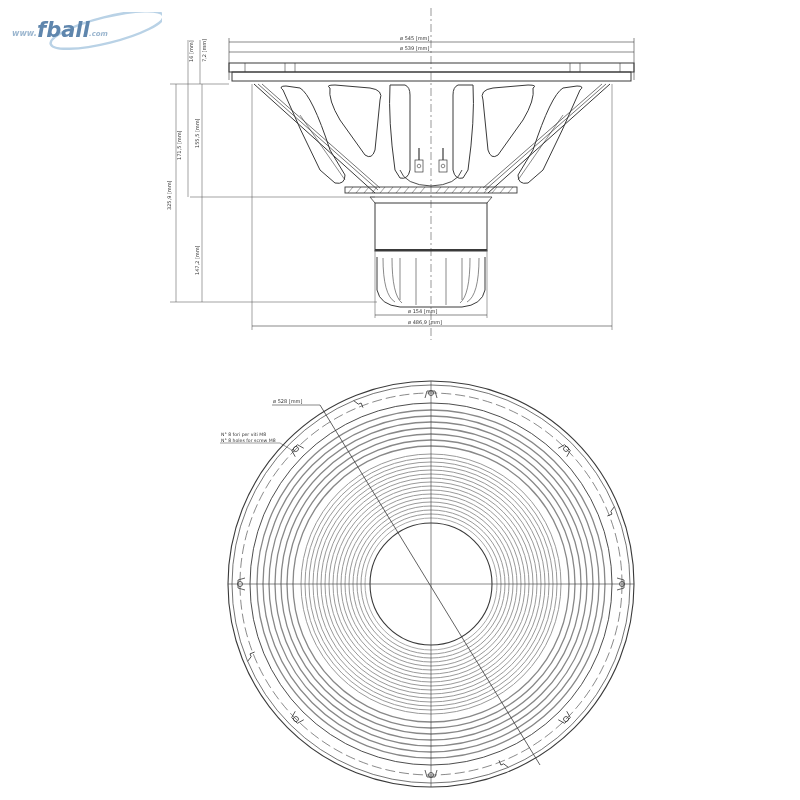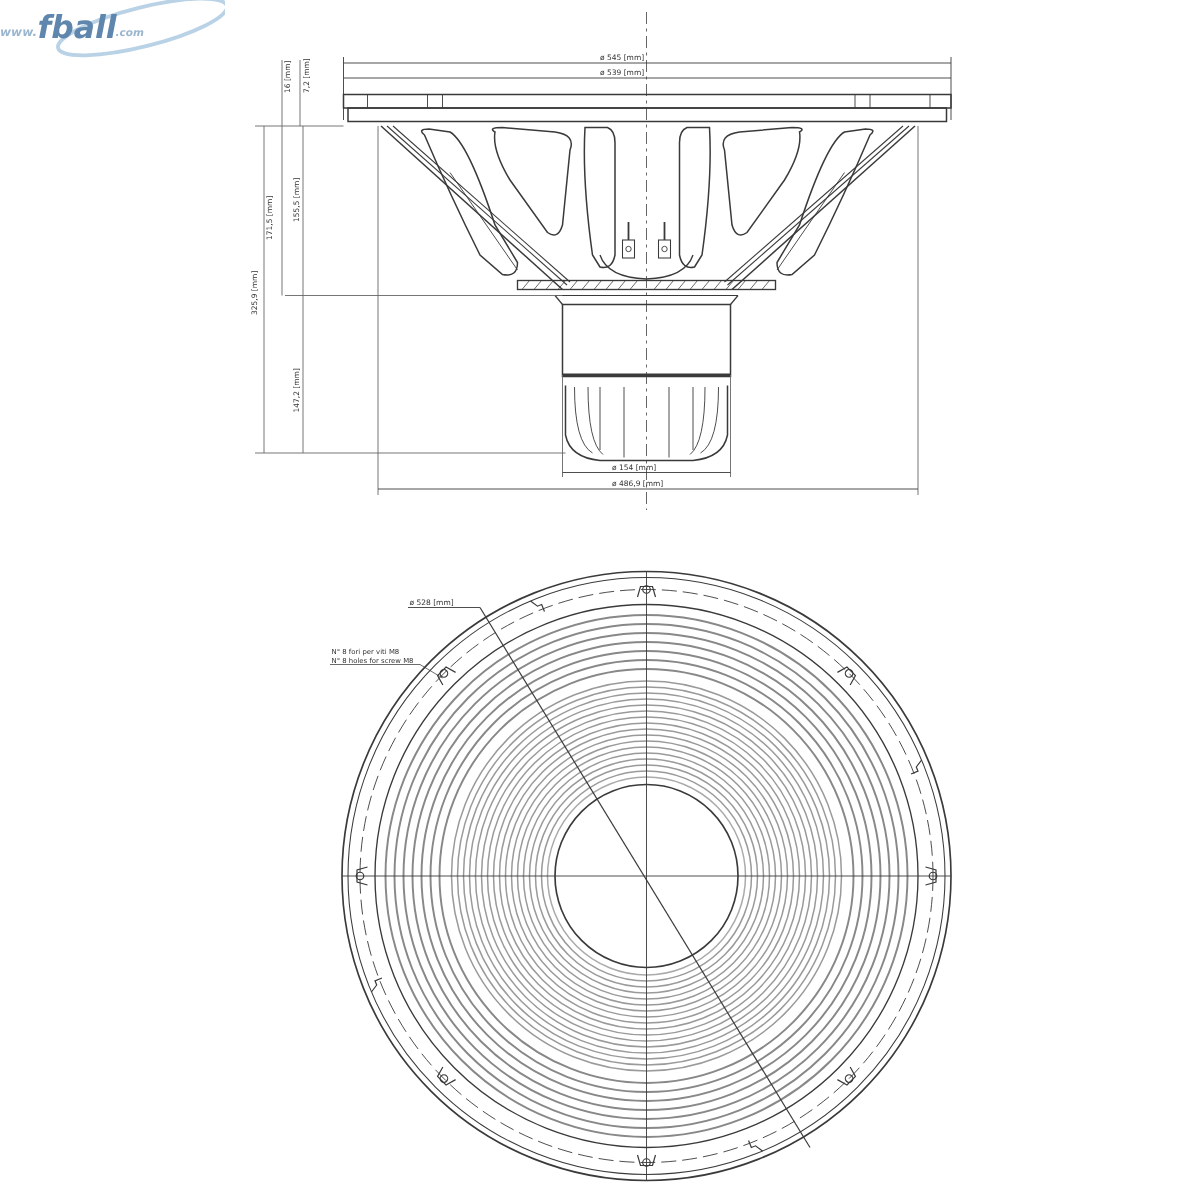--- a/index.html
+++ b/index.html
@@ -1,17 +1,17 @@
 <!DOCTYPE html>
 <html><head>
   <meta charset="utf-8">
   <style>
     html, body { margin: 0; padding: 0; background: #ffffff; }
     body { width: 800px; height: 800px; position: relative; overflow: hidden; font-family: "DejaVu Sans", sans-serif; }
-    .watermark { position: absolute; left: 0; top: 0; width: 150px; height: 45px; }
+    .watermark { position: absolute; left: 0; top: 12px; width: 150px; height: 45px; padding-left: 12px; }
     .watermark svg { width: 150px; height: 45px; }
     .drawing { position: absolute; left: 0; top: 0; width: 800px; height: 800px; }
     .dim-text { font-family: "DejaVu Sans", sans-serif; font-size: 5px; fill: #333; }
     .note-text { font-family: "DejaVu Sans", sans-serif; font-size: 4.6px; fill: #333; }
     .wm-text { font-family: "DejaVu Sans", sans-serif; font-weight: bold; font-style: italic; }
   </style>
 </head>
 <body>
 
 <div class="watermark">

